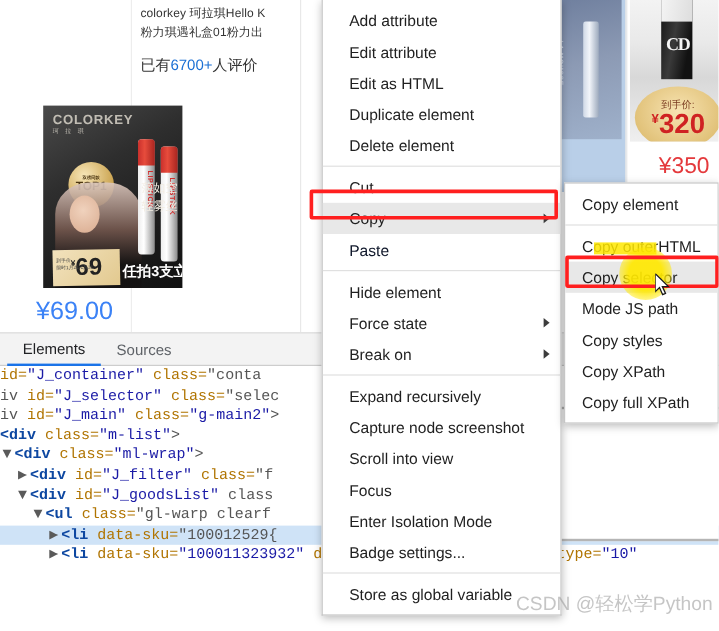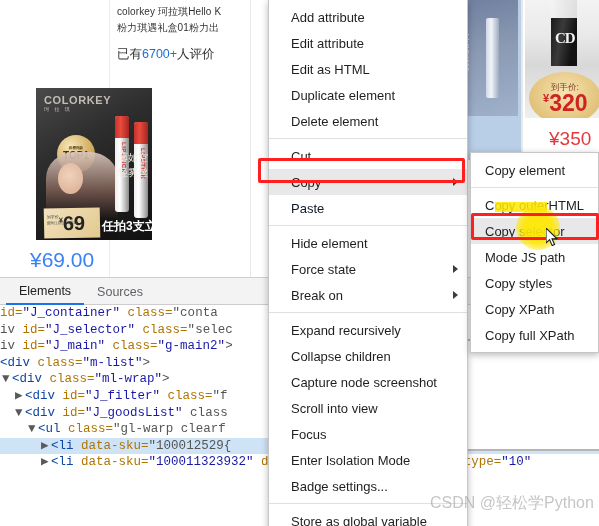--- a/index.html
+++ b/index.html
@@ -249,21 +249,21 @@
     color: #0b3d91;
     overflow: hidden;
     padding-top: 1px;
   }
   .dt-row {
     white-space: nowrap;
     height: 16.6px;
     padding-left: 2px;
   }
   .dt-row.sel { background: #cfe3f7; }
-  .tok-tag  { color: #0d47a1; }
+  .tok-tag  { color: #0d47a1; font-weight: bold; }
   .tok-attr { color: #b07400; }
   .tok-val  { color: #1a1aa6; }
   .tok-pun  { color: #555; }
   .arrow { color: #5a5a5a; display:inline-block; width:10px; }
   .dt-clip {
     position: absolute;
     left: 0; top: 0; right: 0; bottom: 0;
     overflow: hidden;
   }
 
@@ -481,21 +481,20 @@
       <div class="ctx-sep"></div>
       <div class="ctx-item"><span>Cut</span></div>
       <div class="ctx-item hl"><span>Copy</span><span class="caret"></span></div>
       <div class="ctx-item disabled"><span>Paste</span></div>
       <div class="ctx-sep"></div>
       <div class="ctx-item"><span>Hide element</span></div>
       <div class="ctx-item"><span>Force state</span><span class="caret"></span></div>
       <div class="ctx-item"><span>Break on</span><span class="caret"></span></div>
       <div class="ctx-sep"></div>
       <div class="ctx-item"><span>Expand recursively</span></div>
-      <div class="ctx-item"><span>Collapse children</span></div>
       <div class="ctx-item"><span>Capture node screenshot</span></div>
       <div class="ctx-item"><span>Scroll into view</span></div>
       <div class="ctx-item"><span>Focus</span></div>
       <div class="ctx-item"><span>Enter Isolation Mode</span></div>
       <div class="ctx-item"><span>Badge settings...</span></div>
       <div class="ctx-sep"></div>
       <div class="ctx-item"><span>Store as global variable</span></div>
     </div>
 
   <div class="ctx-sub" id="ctxsub-host">

